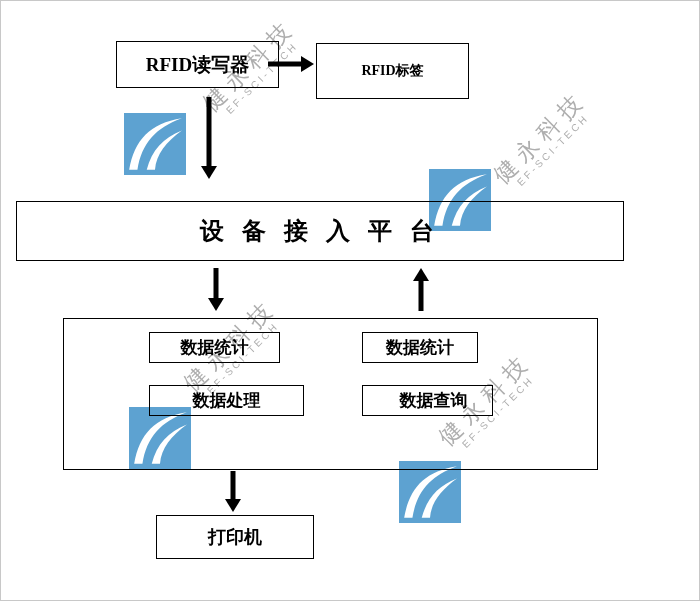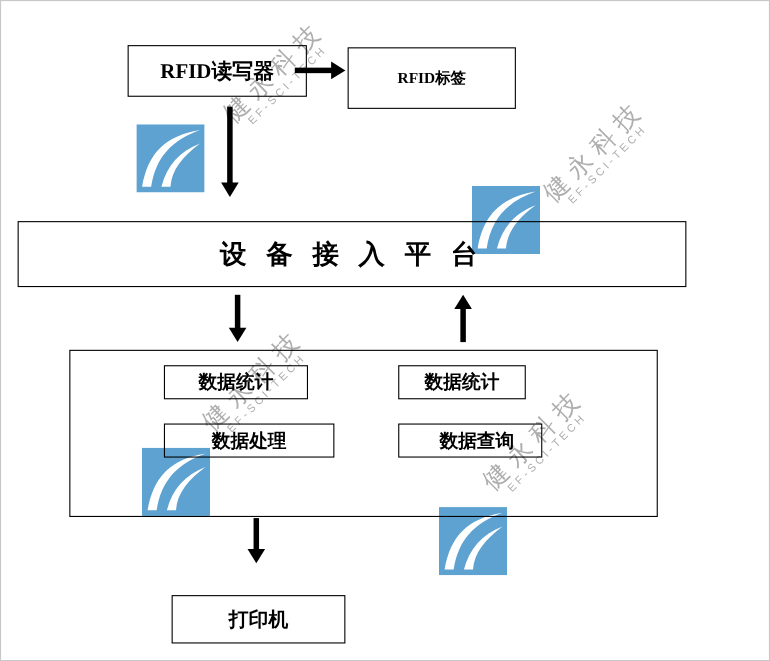--- a/index.html
+++ b/index.html
@@ -51,21 +51,21 @@
   .module{position:absolute;border:1.5px solid #000;background:transparent;
     display:flex;align-items:center;justify-content:center;font-weight:bold;font-size:17px;box-sizing:border-box;}
   .mod-collect{left:148px;top:331px;width:131px;height:31px;}
   .mod-stats{left:361px;top:331px;width:116px;height:31px;}
   .mod-process{left:148px;top:384px;width:155px;height:31px;}
   .mod-query{left:361px;top:384px;width:131px;height:31px;padding-left:12px;}
   .system-label{
     position:absolute;left:62px;top:428px;width:535px;
     text-align:center;font-weight:bold;font-size:19px;letter-spacing:5px;color:#000;
   }
-  .printer{left:155px;top:514px;width:158px;height:44px;font-size:18px;margin-top:26px;}
+  .printer{left:155px;top:514px;width:158px;height:44px;font-size:18px;}
 
   
   .varrow{position:absolute;width:16px;}
   .varrow .shaft{position:absolute;left:50%;transform:translateX(-50%);width:5px;background:#000;}
   .varrow.down .shaft{top:0;bottom:12px;}
   .varrow.down .head{position:absolute;bottom:0;left:50%;transform:translateX(-50%);
     width:0;height:0;border-left:8px solid transparent;border-right:8px solid transparent;border-top:13px solid #000;}
   .varrow.up .shaft{bottom:0;top:12px;}
   .varrow.up .head{position:absolute;top:0;left:50%;transform:translateX(-50%);
     width:0;height:0;border-left:8px solid transparent;border-right:8px solid transparent;border-bottom:13px solid #000;}

